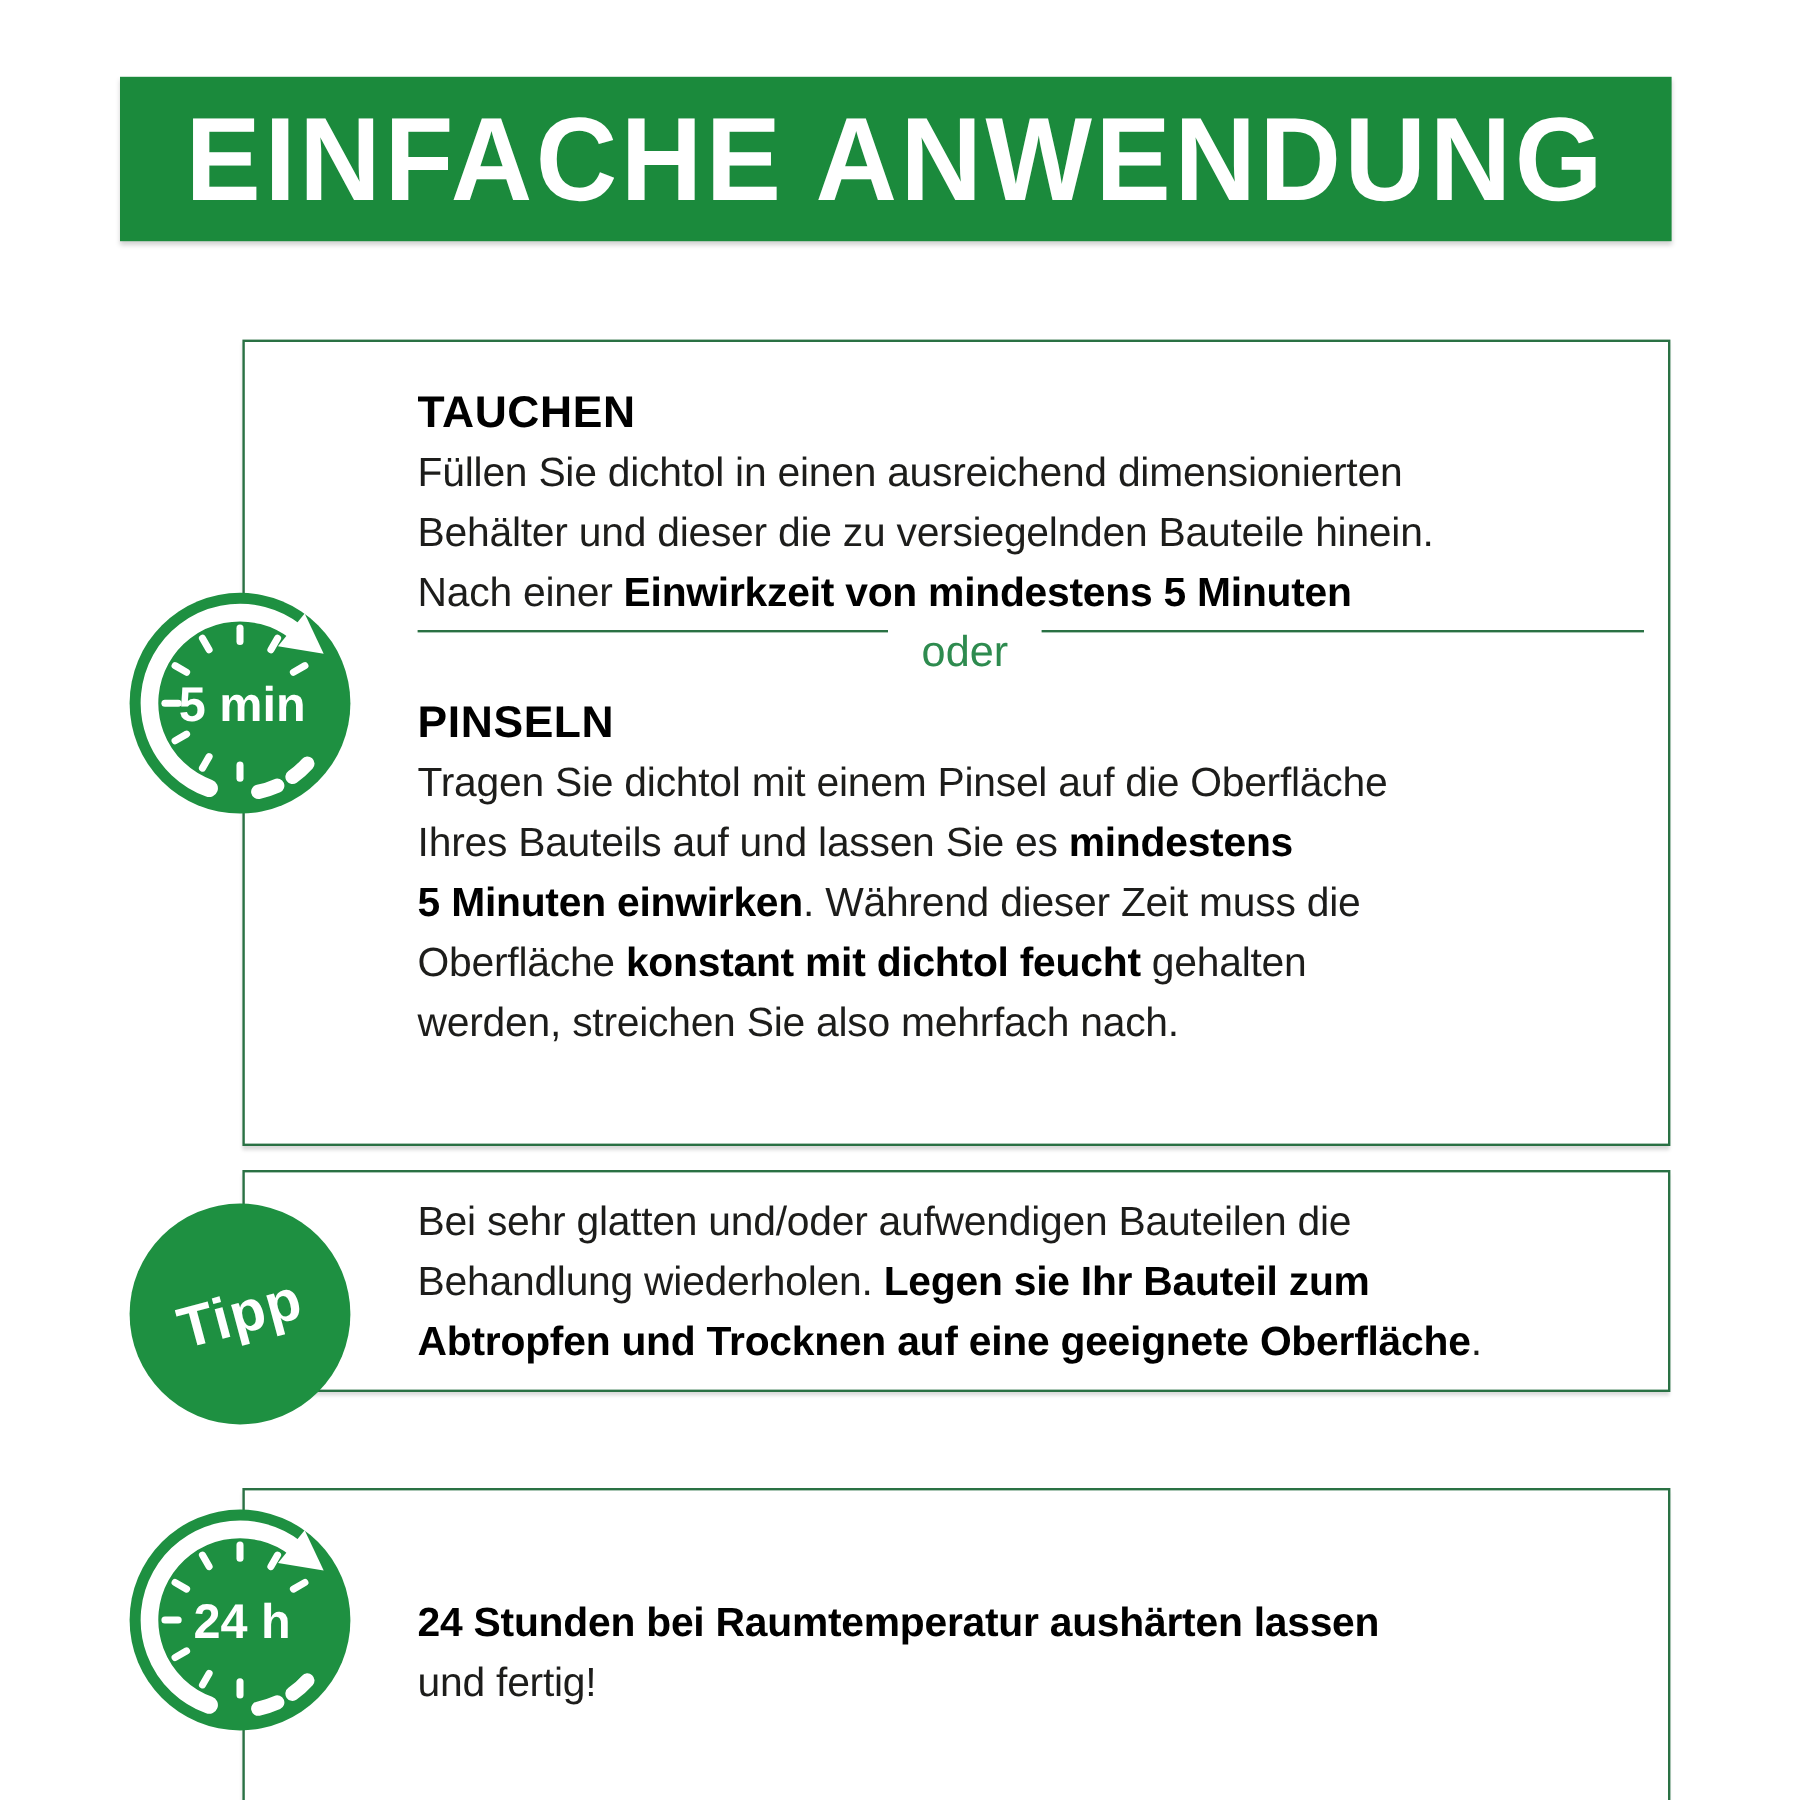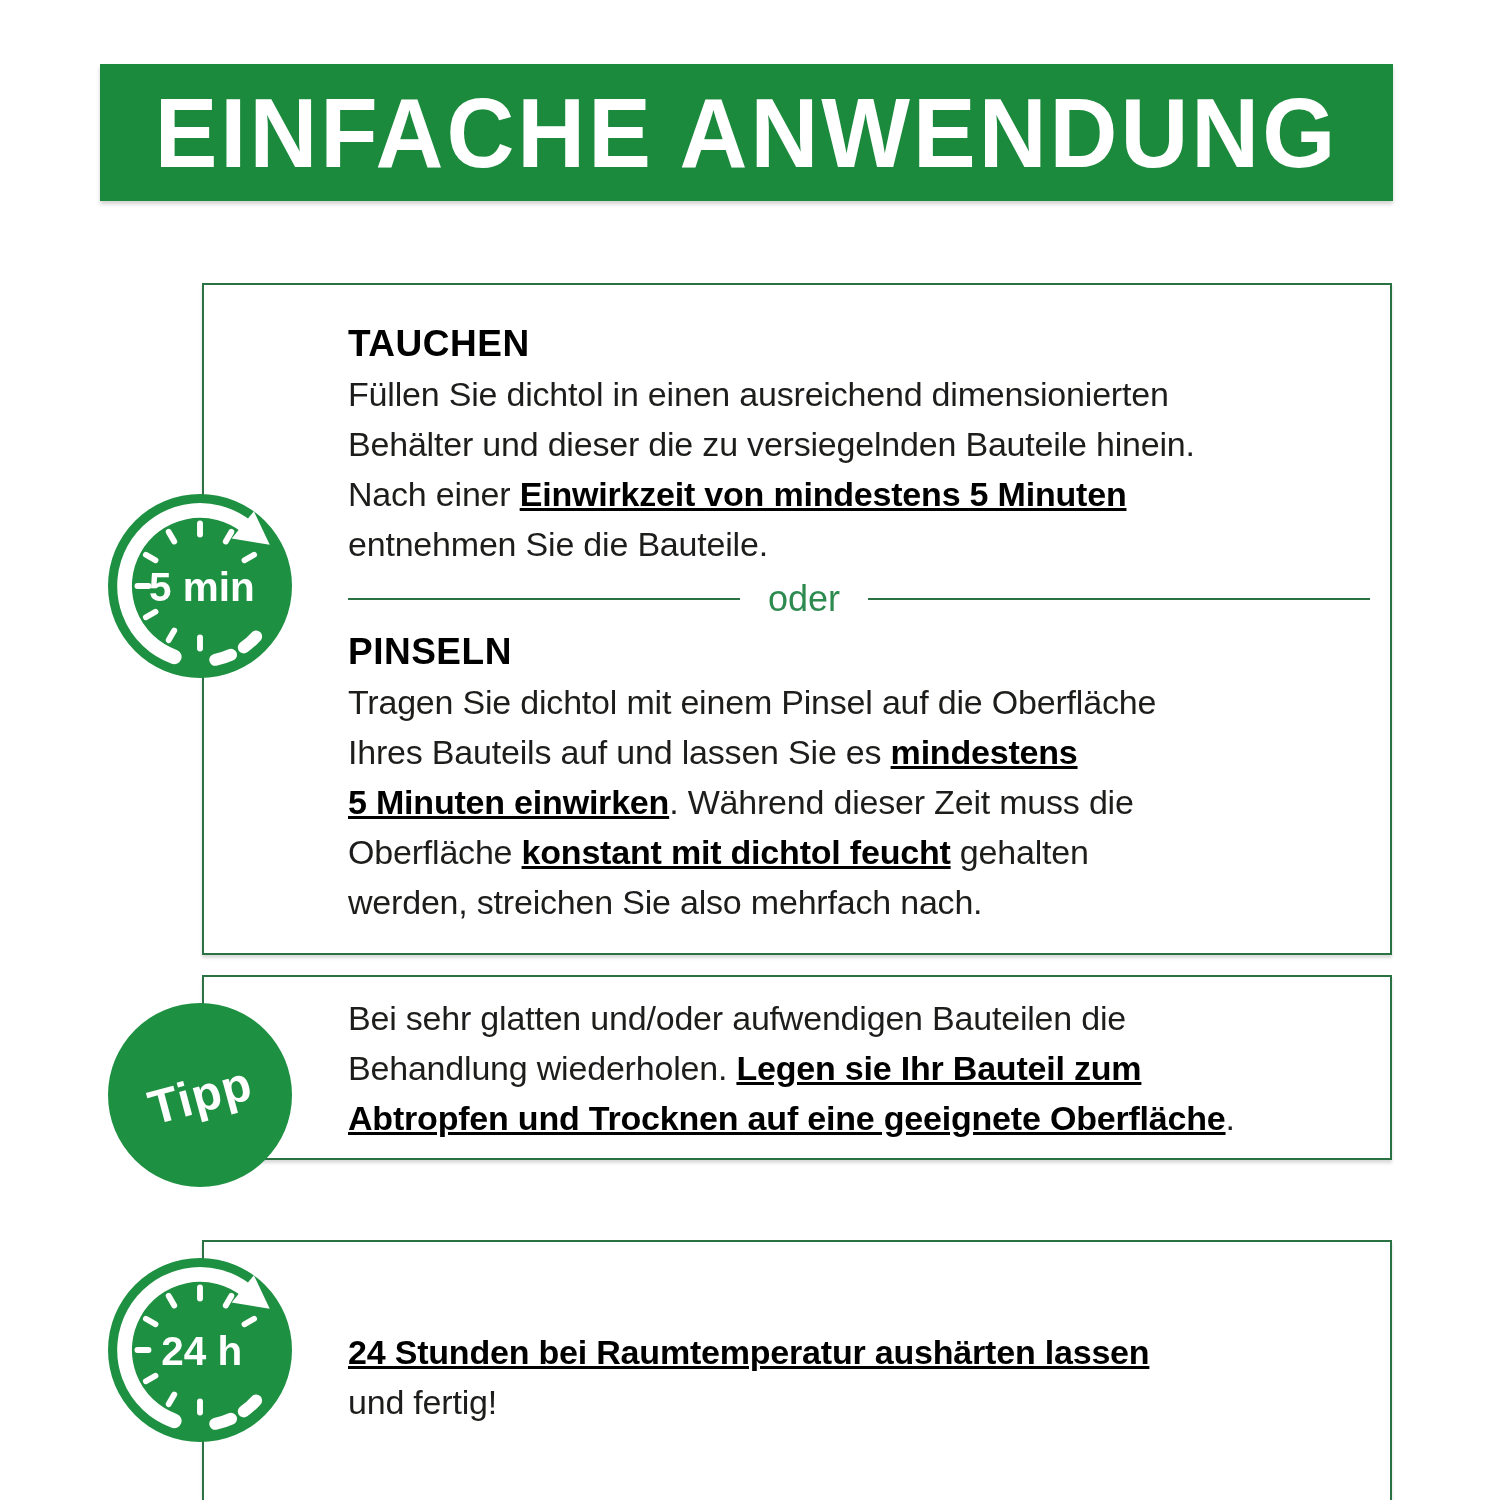--- a/index.html
+++ b/index.html
@@ -42,24 +42,24 @@
   .box2 .content,.box3 .content{padding-left:144px;padding-right:20px;}
 
   h2{
     font-size:37px;font-weight:bold;color:var(--bold-black);
     line-height:50px;letter-spacing:.5px;
   }
   .para .tline{
     font-size:34px;line-height:50px;color:var(--text-dark);white-space:nowrap;
     letter-spacing:-0.2px;
   }
-  .para .tline .b{font-weight:bold;color:var(--bold-black);text-decoration:underline;}
+  .para .tline .b{font-weight:bold;color:var(--bold-black);}
 
   
-  .divider{display:flex;align-items:center;height:48px;margin-top:6px;margin-bottom:4px;}
+  .divider{display:flex;align-items:flex-start;height:48px;margin-top:6px;margin-bottom:4px;}
   .divider .rule{height:2px;background:var(--border-green);}
   .divider .rule.left{flex:0 0 392px;}
   .divider .rule.right{flex:1;}
   .divider .oder{color:var(--oder-green);font-size:36px;line-height:1;margin:0 28px;}
 
   
   .badge{
     position:absolute;left:108px;width:184px;height:184px;border-radius:50%;
     background:var(--badge-green);z-index:2;
     display:flex;align-items:center;justify-content:center;
@@ -86,21 +86,20 @@
     <h1>EINFACHE ANWENDUNG</h1>
   </header>
 
   <section class="box box1">
     <div class="content">
       <h2>TAUCHEN</h2>
       <div class="para">
           <div class="tline"><span>Füllen Sie dichtol in einen ausreichend dimensionierten</span></div>
           <div class="tline"><span>Behälter und dieser die zu versiegelnden Bauteile hinein.</span></div>
           <div class="tline"><span>Nach einer </span><span class="b">Einwirkzeit von mindestens 5 Minuten</span></div>
-          <div class="tline"><span>entnehmen Sie die Bauteile.</span></div>
         </div>
       <div class="divider">
         <span class="rule left"></span>
         <span class="oder">oder</span>
         <span class="rule right"></span>
       </div>
       <h2>PINSELN</h2>
       <div class="para">
           <div class="tline"><span>Tragen Sie dichtol mit einem Pinsel auf die Oberfläche</span></div>
           <div class="tline"><span>Ihres Bauteils auf und lassen Sie es </span><span class="b">mindestens</span></div>

